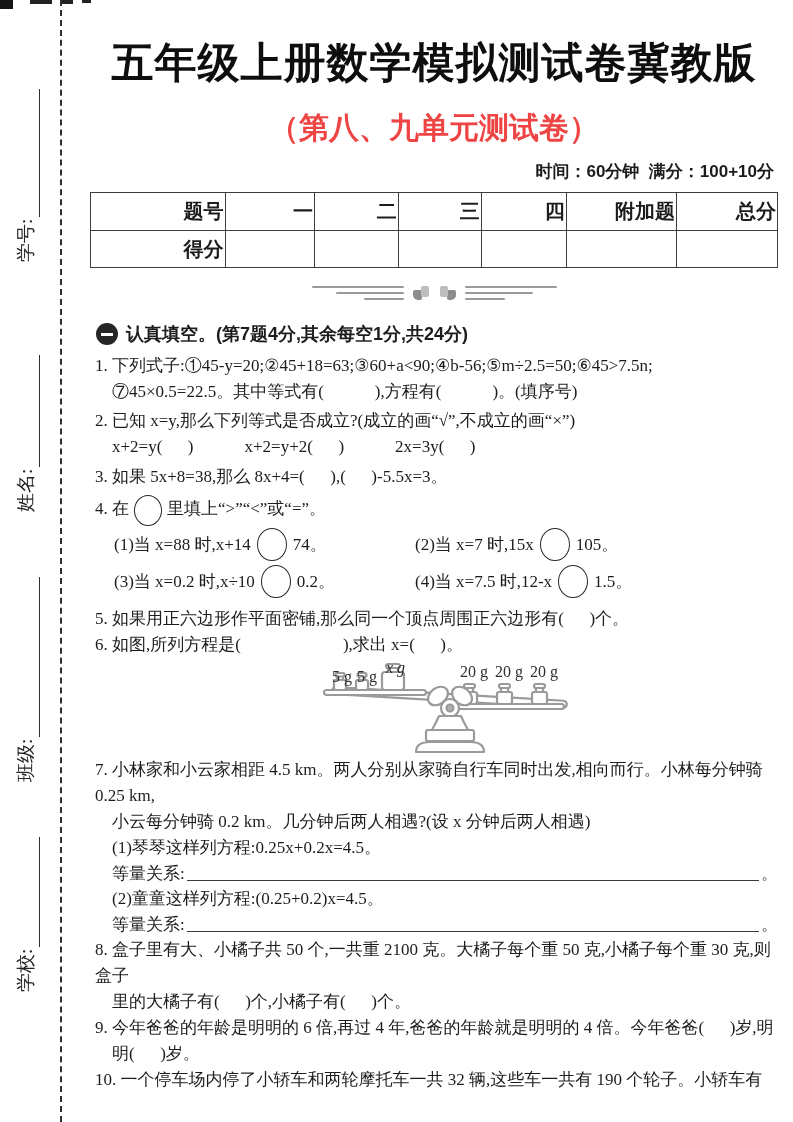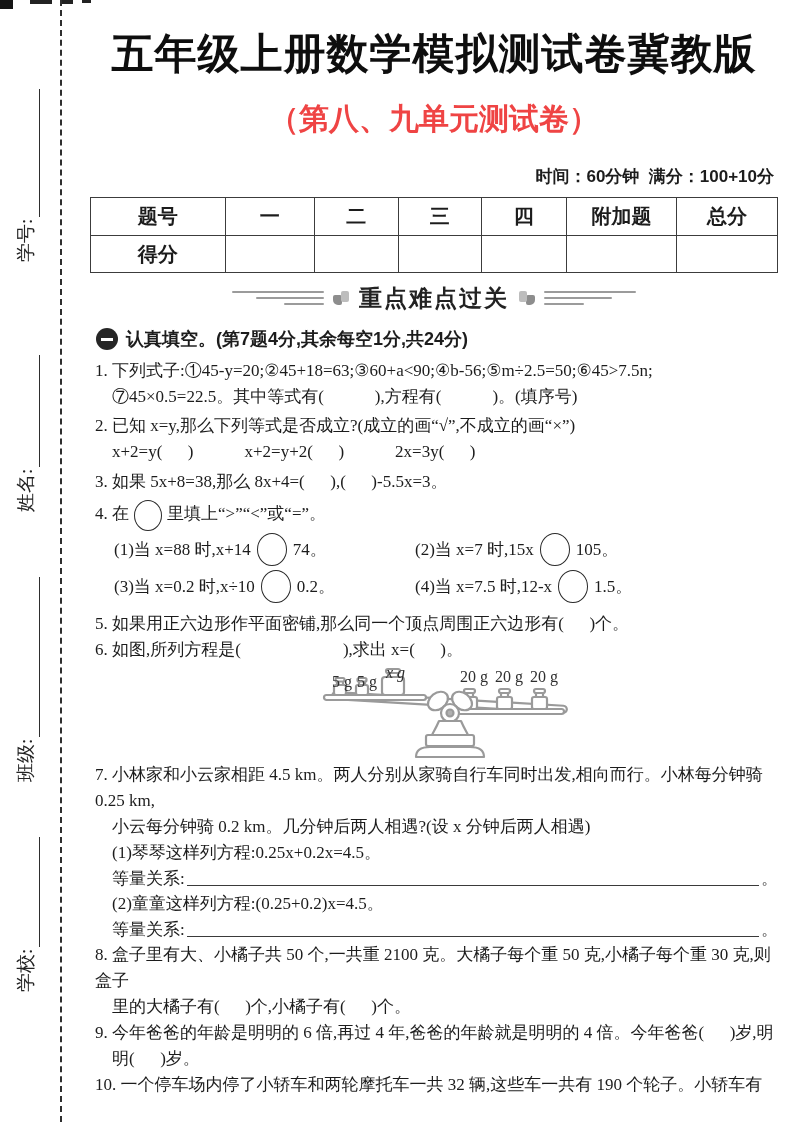--- a/index.html
+++ b/index.html
@@ -14,30 +14,30 @@
   
   .side-group{position:absolute;left:42px;height:30px;line-height:28px;font-size:19px;
               white-space:nowrap;transform-origin:left bottom;transform:rotate(-90deg);color:#222;}
   .side-group .blank{display:inline-block;height:24px;border-bottom:1.7px solid #2e2e2e;
                      vertical-align:bottom;margin-left:2px;}
   .sg1{top:232px;} .sg1 .blank{width:128px;}
   .sg2{top:482px;} .sg2 .blank{width:112px;}
   .sg3{top:752px;} .sg3 .blank{width:160px;}
   .sg4{top:962px;} .sg4 .blank{width:110px;}
   
-  .content{position:absolute;left:90px;top:3px;width:688px;}
+  .content{position:absolute;left:90px;top:12px;width:688px;}
   .title{margin-top:26px;text-align:center;font-family:"Liberation Sans","DejaVu Sans",sans-serif;
          font-weight:900;font-size:42px;line-height:50px;letter-spacing:1px;color:#0e0e0e;}
   .subtitle{margin-top:20px;text-align:center;font-family:"Liberation Sans","DejaVu Sans",sans-serif;
             font-weight:900;font-size:30px;line-height:40px;color:#ef4444;}
-  .info{margin-top:26px;text-align:right;font-family:"Liberation Sans","DejaVu Sans",sans-serif;
+  .info{margin-top:12px;text-align:right;font-family:"Liberation Sans","DejaVu Sans",sans-serif;
         font-weight:700;font-size:17px;line-height:24px;padding-right:4px;white-space:pre-wrap;}
   
   table.score{margin-top:8px;width:100%;border-collapse:collapse;table-layout:fixed;}
-  table.score td{border:1.8px solid #3c3c3c;text-align:center;
+  table.score td{border:1.8px solid #3c3c3c;text-align:right;
         font-family:"Liberation Sans","DejaVu Sans",sans-serif;font-weight:700;font-size:20px;}
   tr.r1 td{height:35px;} tr.r2 td{height:34px;}
   
   .banner{margin-top:10px;height:30px;display:flex;align-items:center;justify-content:center;gap:9px;}
   .speed{display:flex;flex-direction:column;gap:4px;}
   .speed i{display:block;height:2px;background:#9b9b9b;border-radius:1px;}
   .speed.l{align-items:flex-end;} .speed.r{align-items:flex-start;}
   .sp1{width:92px;} .sp2{width:68px;} .sp3{width:40px;}
   .orn{position:relative;width:17px;height:15px;}
   .orn i{position:absolute;display:block;}
@@ -125,21 +125,20 @@
     <div class="banner">
       <span class="speed l">
           <i class="sp1"></i>
           <i class="sp2"></i>
           <i class="sp3"></i>
         </span>
       <span class="orn">
           <i class="a"></i>
           <i class="b"></i>
         </span>
-      <span class="banner-text">重点难点过关</span>
       <span class="orn flip">
           <i class="a"></i>
           <i class="b"></i>
         </span>
       <span class="speed r">
           <i class="sp1"></i>
           <i class="sp2"></i>
           <i class="sp3"></i>
         </span>
     </div>

